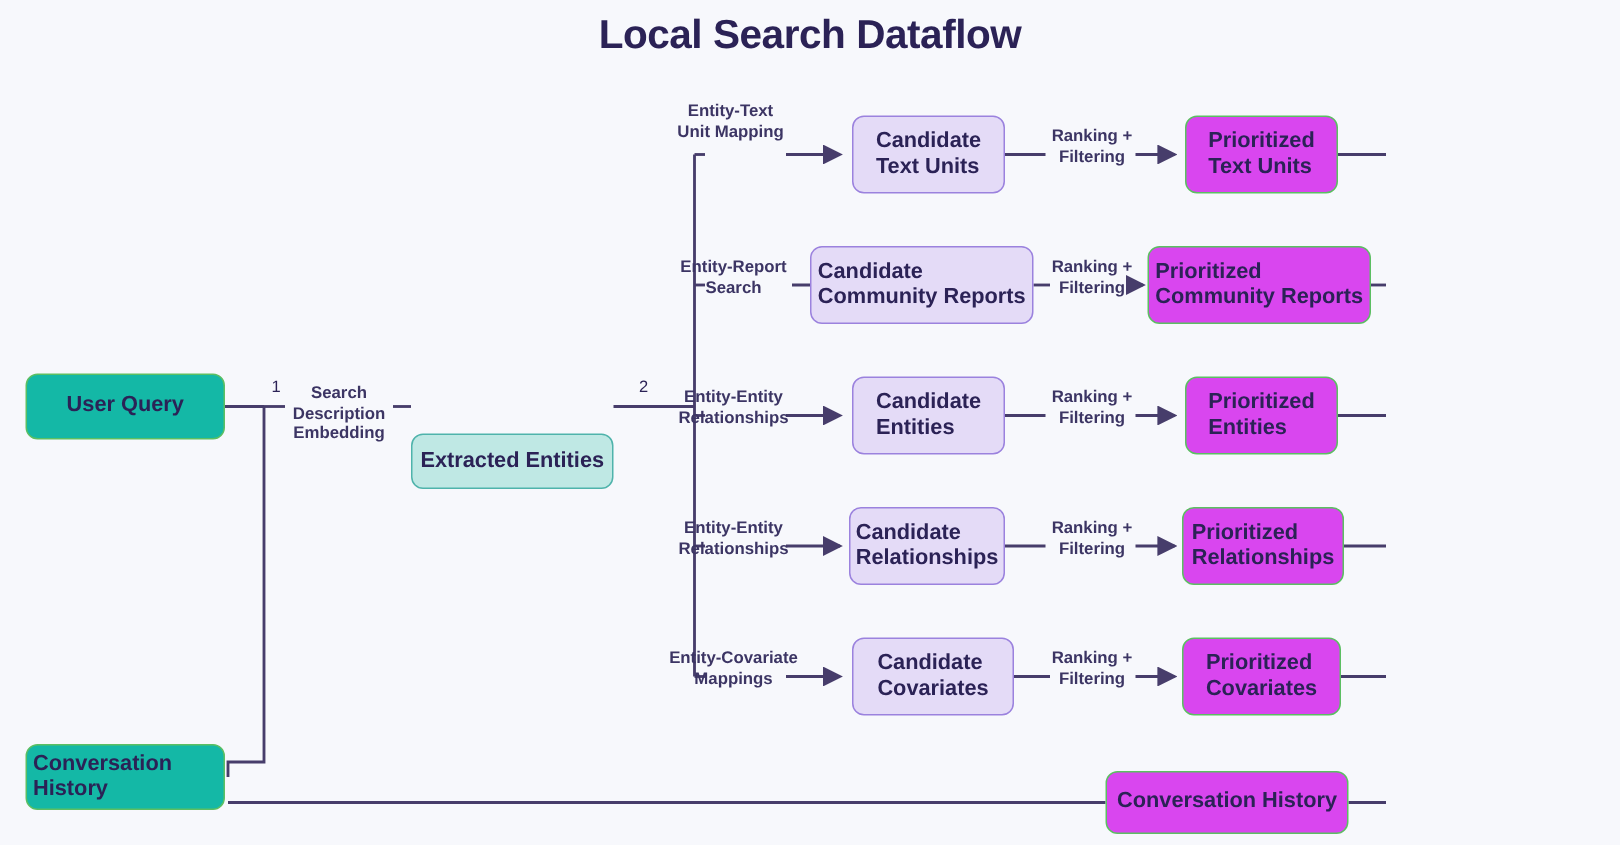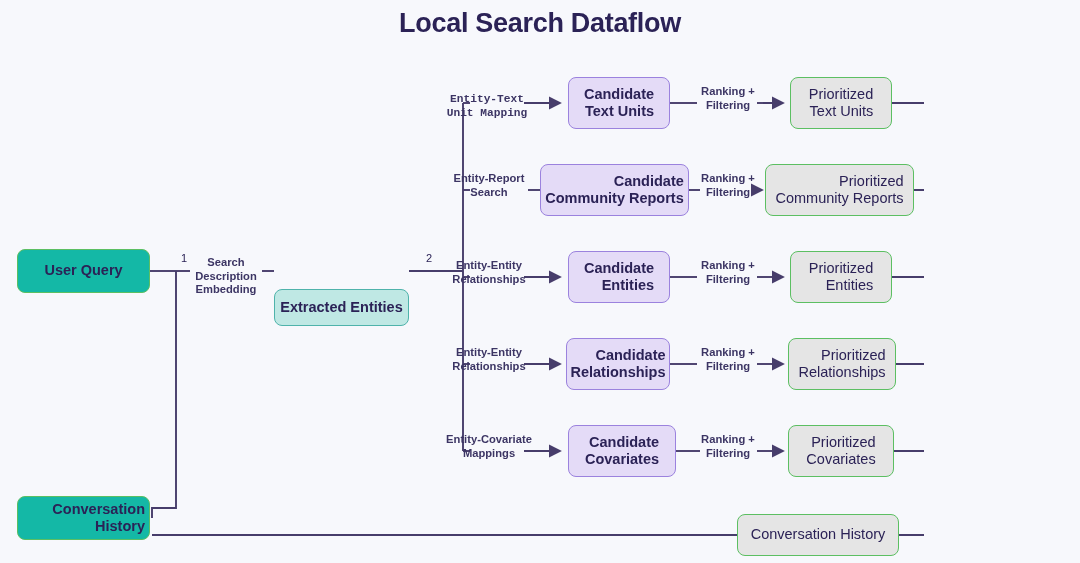--- a/index.html
+++ b/index.html
@@ -32,21 +32,21 @@
     left: 0; top: 0;
     width: 1080px; height: 563px;
     pointer-events: none;
   }
   .node {
     position: absolute;
     box-sizing: border-box;
     display: flex;
     align-items: center;
     justify-content: center;
-    text-align: right;
+    text-align: left;
     border-radius: 8px;
     border-width: 1.6px;
     border-style: solid;
     line-height: 1.18;
     font-size: 14.5px;
     color: #2b2256;
     padding: 2px 4px;
   }
   .node .lbl { display: block; white-space: pre-line; }
   .n-green-strong {
@@ -59,23 +59,23 @@
     border-color: #4fb3ab;
     font-weight: bold;
     margin-top: 36px;
   }
   .n-purple {
     background: #e4dbf7;
     border-color: #9b82de;
     font-weight: bold;
   }
   .n-green-light {
-    background: #e5e5e5;
+    background: #d946ef;
     border-color: #5cbf62;
-    font-weight: normal;
+    font-weight: bold;
   }
   .elabel {
     position: absolute;
     color: #3c3564;
     font-size: 11.2px;
     font-weight: bold;
     line-height: 1.22;
     text-align: center;
     white-space: pre-line;
     box-sizing: border-box;
@@ -206,21 +206,21 @@
 
   <div class="node n-green-light" style="left:737px; top:514px; width:162px; height:42px;">
     <span class="lbl">Conversation History</span>
   </div>
 
 
   <div class="elabel" style="left:188px; top:256px; width:76px;">Search
 Description
 Embedding</div>
 
-  <div class="elabel" style="left:446px; top:93px; width:82px;font-family:Liberation Mono, monospace;">Entity-Text
+  <div class="elabel" style="left:446px; top:68px; width:82px;">Entity-Text
 Unit Mapping</div>
 
   <div class="elabel" style="left:446px; top:172px; width:86px;">Entity-Report
 Search</div>
 
   <div class="elabel" style="left:446px; top:259px; width:86px;">Entity-Entity
 Relationships</div>
 
   <div class="elabel" style="left:446px; top:346px; width:86px;">Entity-Entity
 Relationships</div>

